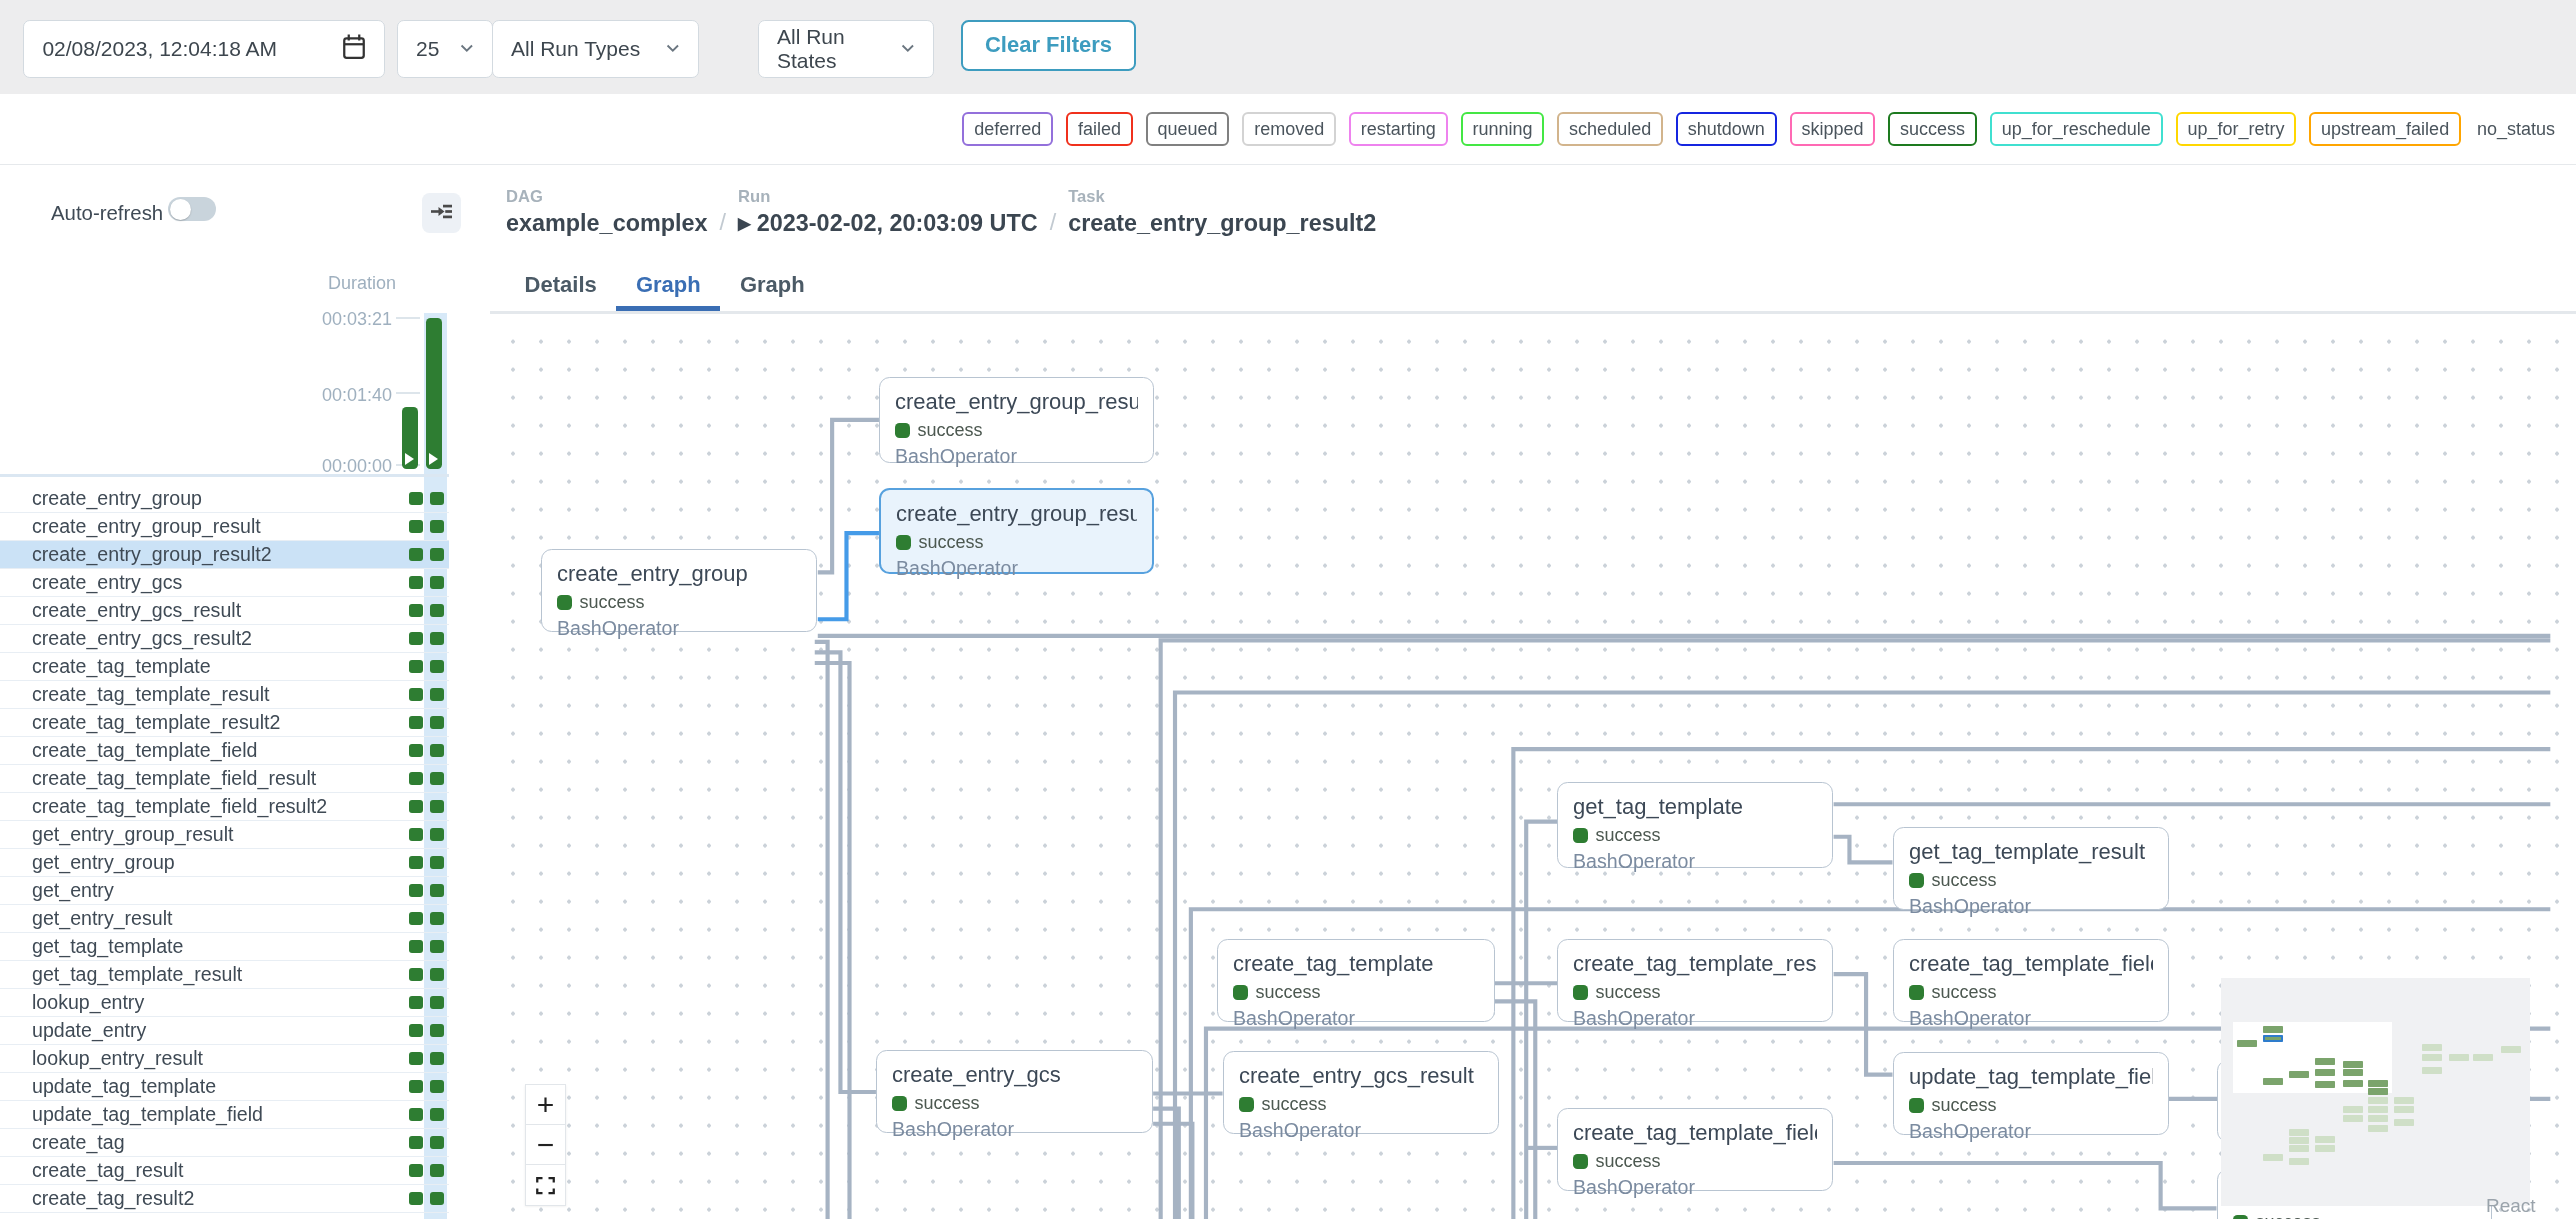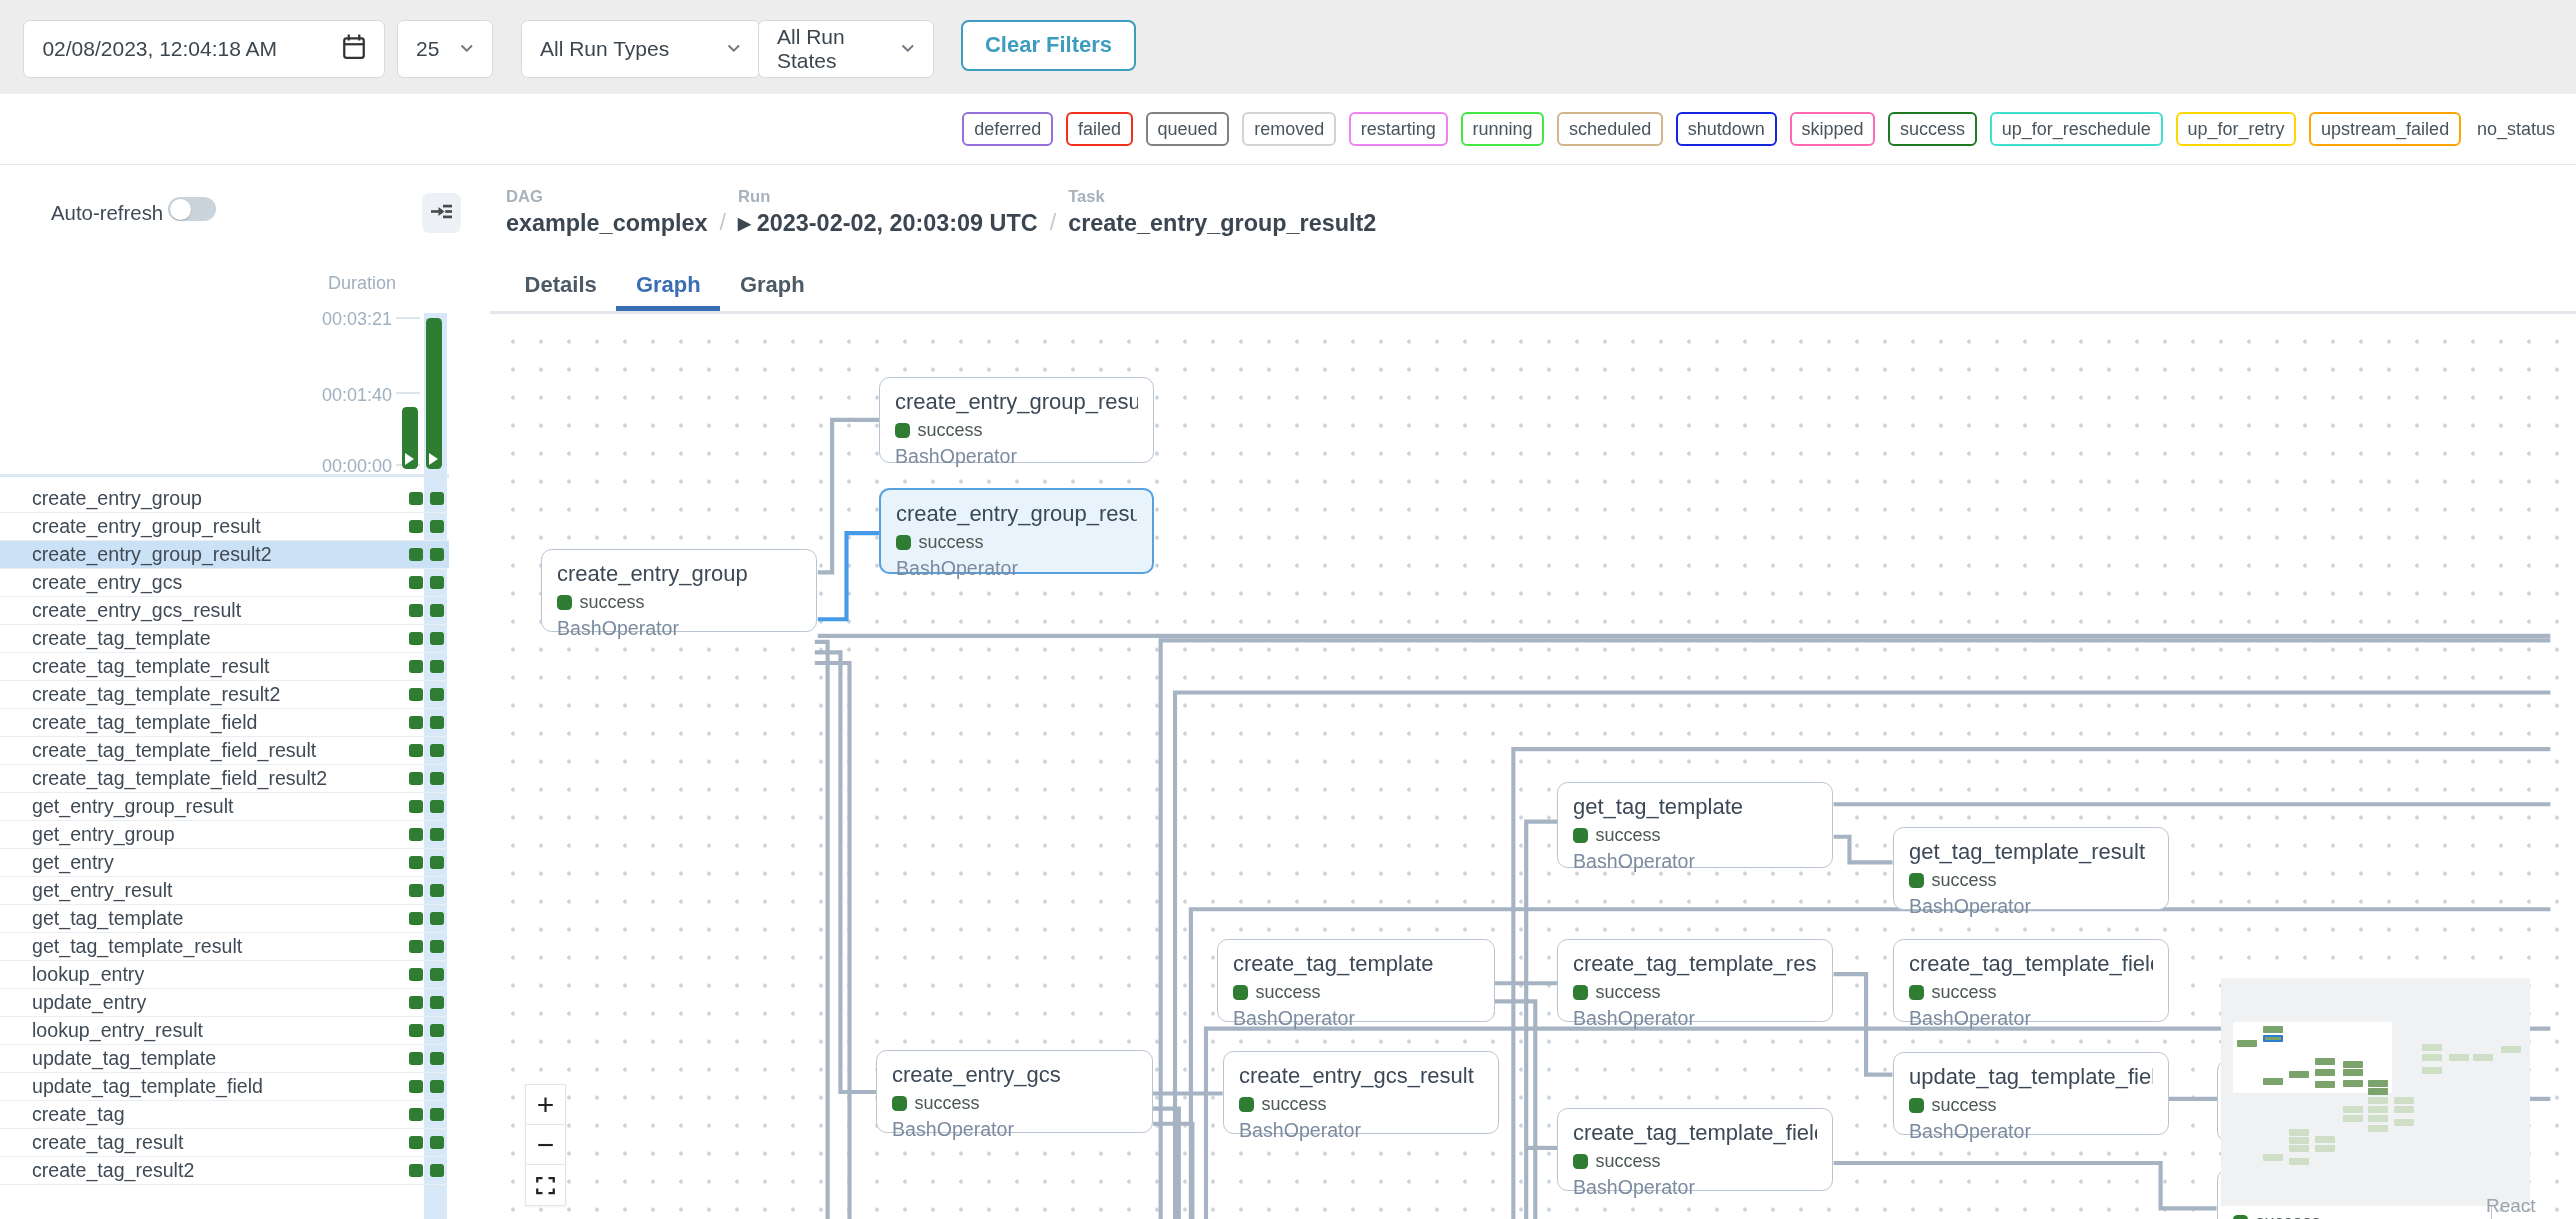--- a/index.html
+++ b/index.html
@@ -98,21 +98,21 @@
     </span>
   </div>
   <div class="ctl" style="left:397px; width:96px;">
     <span class="grow">25</span>
     <span class="chev">
         <svg width="13.6" height="9" viewBox="0 0 18 12">
           <polyline points="2,2 9,9 16,2" fill="none" stroke="#6b7680" stroke-width="2.5"></polyline>
         </svg>
       </span>
   </div>
-  <div class="ctl" style="left:521px; width:239px;">
+  <div class="ctl" style="left:492px; width:207px;">
     <span class="grow">All Run Types</span>
     <span class="chev">
         <svg width="13.6" height="9" viewBox="0 0 18 12">
           <polyline points="2,2 9,9 16,2" fill="none" stroke="#6b7680" stroke-width="2.5"></polyline>
         </svg>
       </span>
   </div>
   <div class="ctl" style="left:758px; width:176px;">
     <span class="grow">All Run States</span>
     <span class="chev">
@@ -191,20 +191,25 @@
         <span class="sq c1"></span>
         <span class="sq c2"></span>
       </div>
       <div class="task-row">
         <span>create_entry_gcs</span>
         <span class="sq c1"></span>
         <span class="sq c2"></span>
       </div>
       <div class="task-row">
         <span>create_entry_gcs_result</span>
+        <span class="sq c1"></span>
+        <span class="sq c2"></span>
+      </div>
+      <div class="task-row">
+        <span>create_entry_gcs_result2</span>
         <span class="sq c1"></span>
         <span class="sq c2"></span>
       </div>
       <div class="task-row">
         <span>create_tag_template</span>
         <span class="sq c1"></span>
         <span class="sq c2"></span>
       </div>
       <div class="task-row">
         <span>create_tag_template_result</span>

